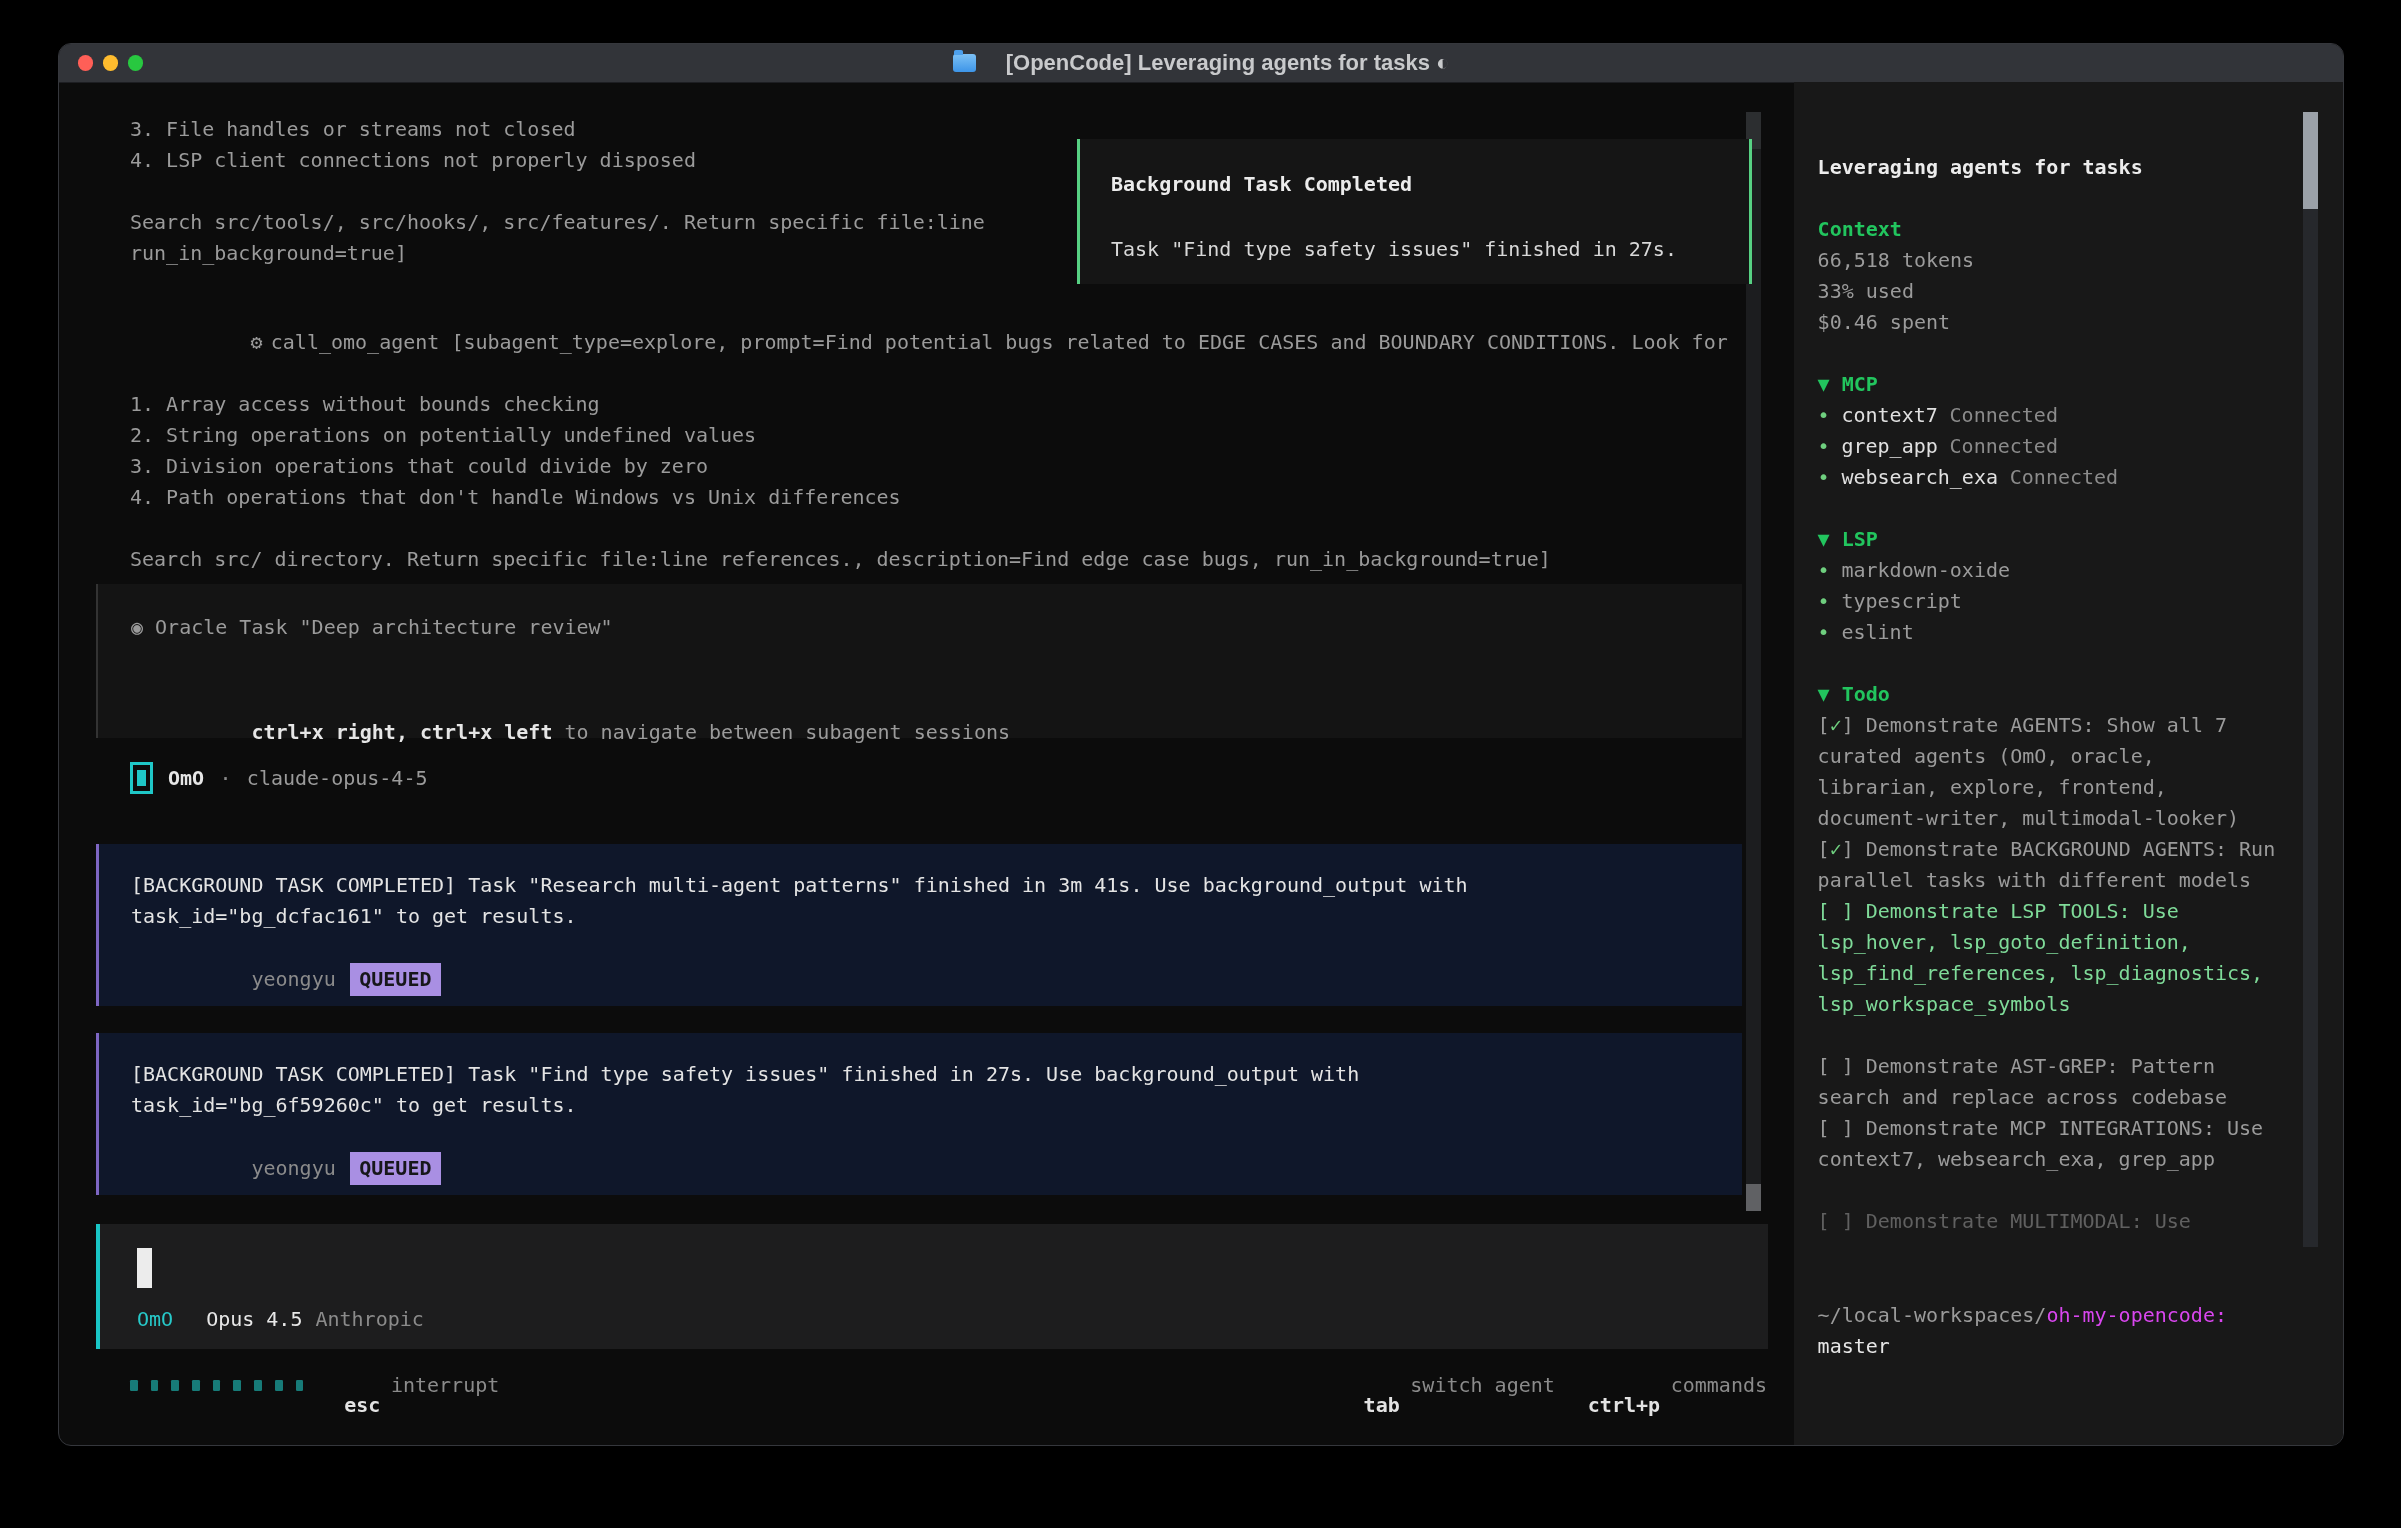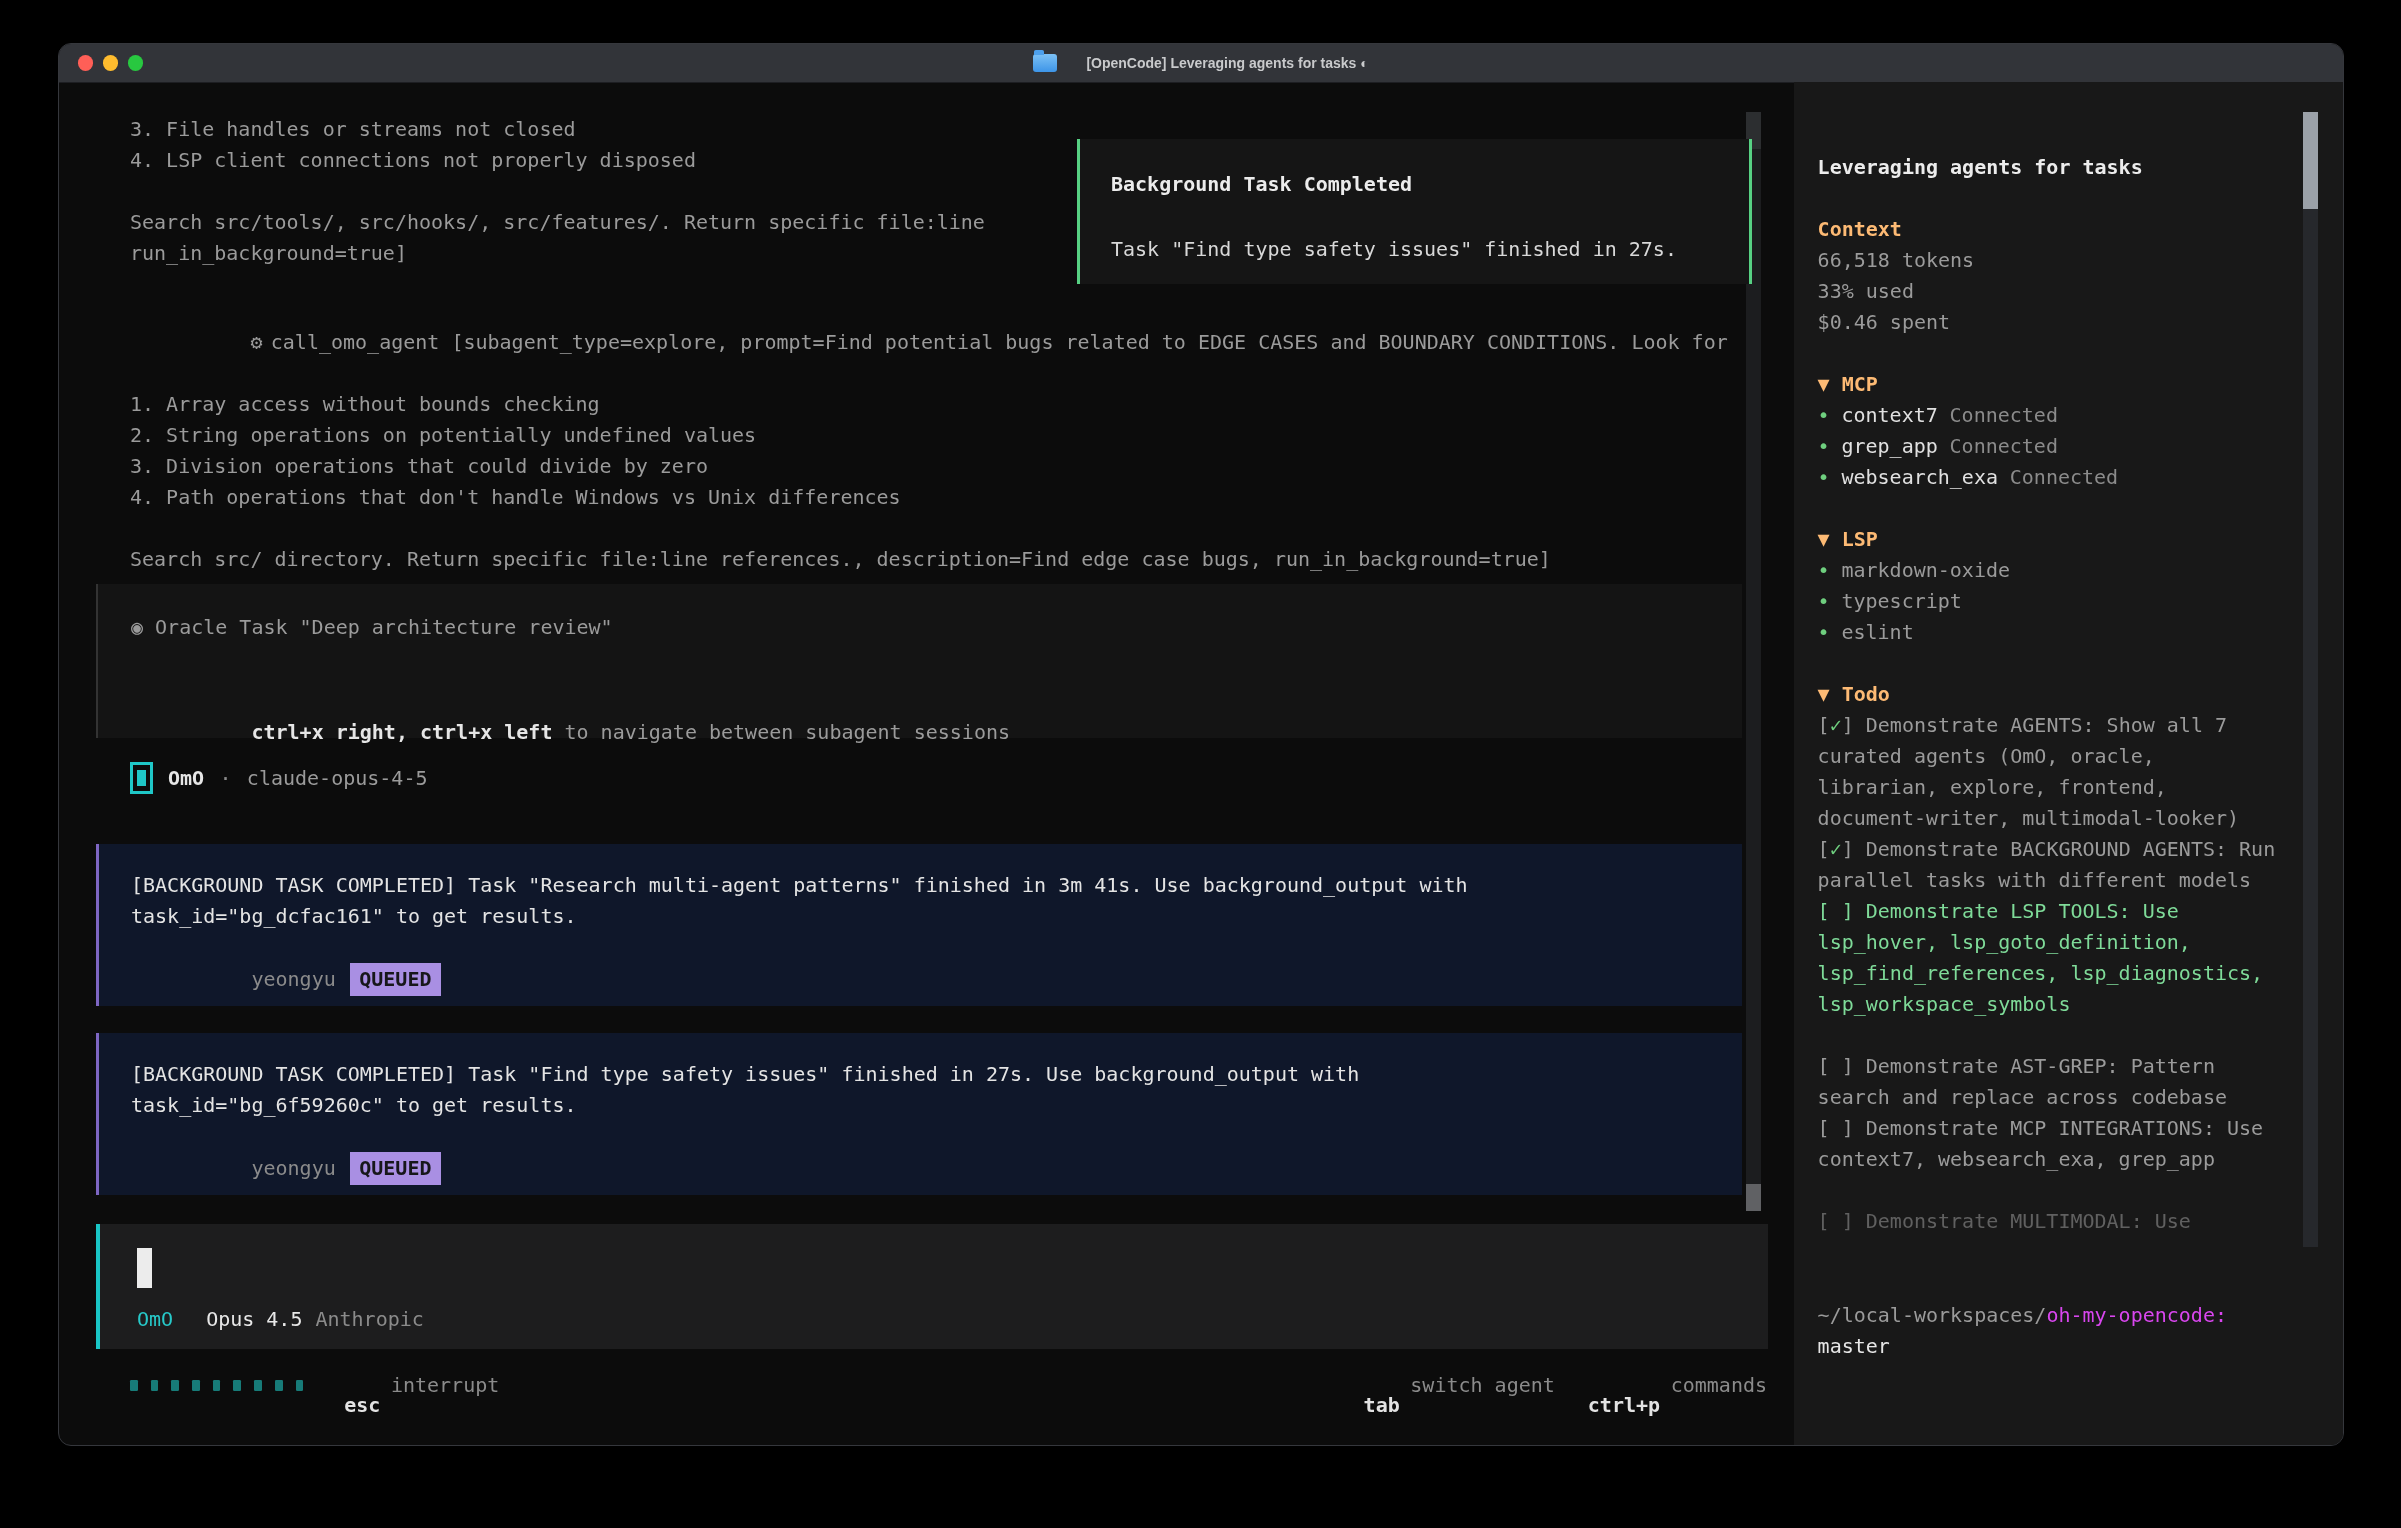--- a/index.html
+++ b/index.html
@@ -1,20 +1,20 @@
 <!DOCTYPE html>
 <html style="font-size:9.5px"><head>
 <meta charset="utf-8">
 <style>
   html,body{margin:0;padding:0;background:#000;width:2401px;height:1528px;overflow:hidden;}
   .window{position:absolute;left:58px;top:43px;width:2286px;height:1403px;background:#0c0c0c;
     border-radius:13px;border:1.2px solid #35373c;box-sizing:border-box;overflow:hidden;}
   .titlebar{position:relative;height:38px;background:#323439;border-bottom:0.6px solid #1d1e22;
     display:flex;align-items:center;justify-content:center;
-    font-family:"Liberation Sans",sans-serif;font-weight:bold;font-size:14px;color:#c9cacc;gap:20px;}
+    font-family:"Liberation Sans",sans-serif;font-weight:bold;font-size:22px;color:#c9cacc;gap:20px;}
   .lights{position:absolute;left:19px;top:0;height:100%;display:flex;align-items:center;gap:9.5px;}
   .light{width:15.4px;height:15.4px;border-radius:50%;}
   .light.red{background:#ff5f57}.light.yellow{background:#febc2e}.light.green{background:#28c840}
   .folder{display:inline-block;width:23.6px;height:17.7px;background:linear-gradient(180deg,#7cc1f5,#3d95e8);
     border-radius:3px;position:relative;margin-right:9.5px;vertical-align:-2.4px;}
   .folder::before{content:"";position:absolute;top:-4.1px;left:1.2px;width:9.5px;height:4.7px;background:#4da0ec;border-radius:1.8px 1.8px 0 0;}
   .content{position:absolute;left:0;top:38px;right:0;bottom:0;}
   .mono{font-family:"DejaVu Sans Mono","DejaVu Sans",monospace;font-size:20px;line-height:31px;}
   .main{position:absolute;left:0;top:0;width:1721px;height:100%;}
   .line{min-height:31px;white-space:pre-wrap;}
@@ -55,21 +55,21 @@
   .sb-right{margin-left:auto;display:flex;align-items:center;}
   .sb-right .pair{display:flex;align-items:center;margin-left:33px;}
   .main-scroll{position:absolute;left:1687px;top:30px;width:14.8px;height:1099px;background:#1c1d1f;}
   .main-scroll .thumb-top{position:absolute;left:0;top:0;width:100%;height:37px;background:#2c2e30;}
   .main-scroll .thumb-bot{position:absolute;left:0;bottom:0;width:100%;height:26.6px;background:#606164;}
   .sidebar{position:absolute;left:1735px;top:0;width:550px;height:100%;background:#181818;
     box-sizing:border-box;padding:70px 0 0 23.6px;}
   .sb-inner{width:473px;}
   .sb-title{color:#ececec;font-weight:bold;}
   .sb-sec{margin-top:31px;}
-  .sb-head{color:#fdba74;font-weight:bold;}
+  .sb-head{color:#22c55e;font-weight:bold;}
   .sb-row{white-space:nowrap;}
   .bullet{color:#6fcf7f;margin-right:11.8px;}
   .sb-name{color:#e0e0e0;}
   .sb-status{color:#8b8b8b;margin-left:11.8px;}
   .sb-gray{color:#9b9b9b;}
   .todo-wrap{width:460px;}
   .todo{color:#9b9b9b;}
   .todo .mark{color:#6fcf7f;}
   .todo.active{color:#7fdb99;}
   .todo.gap{margin-top:31px;}

